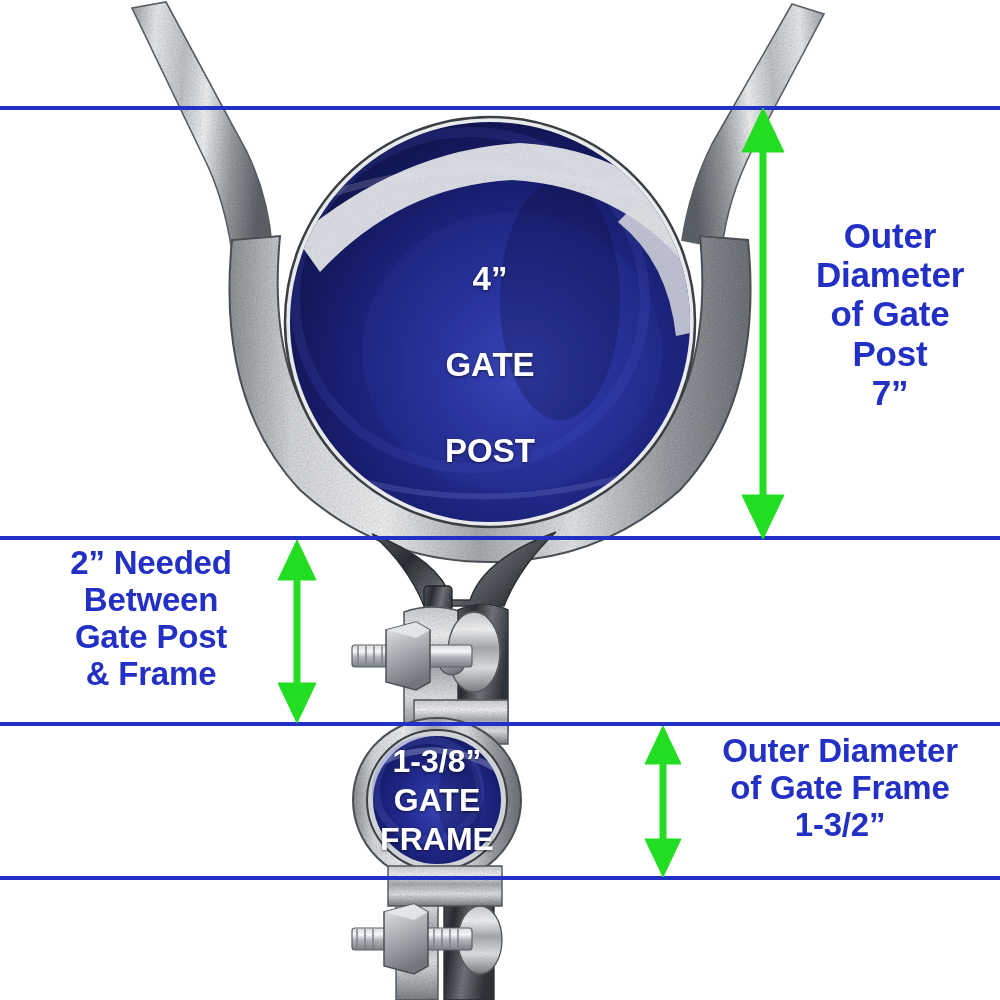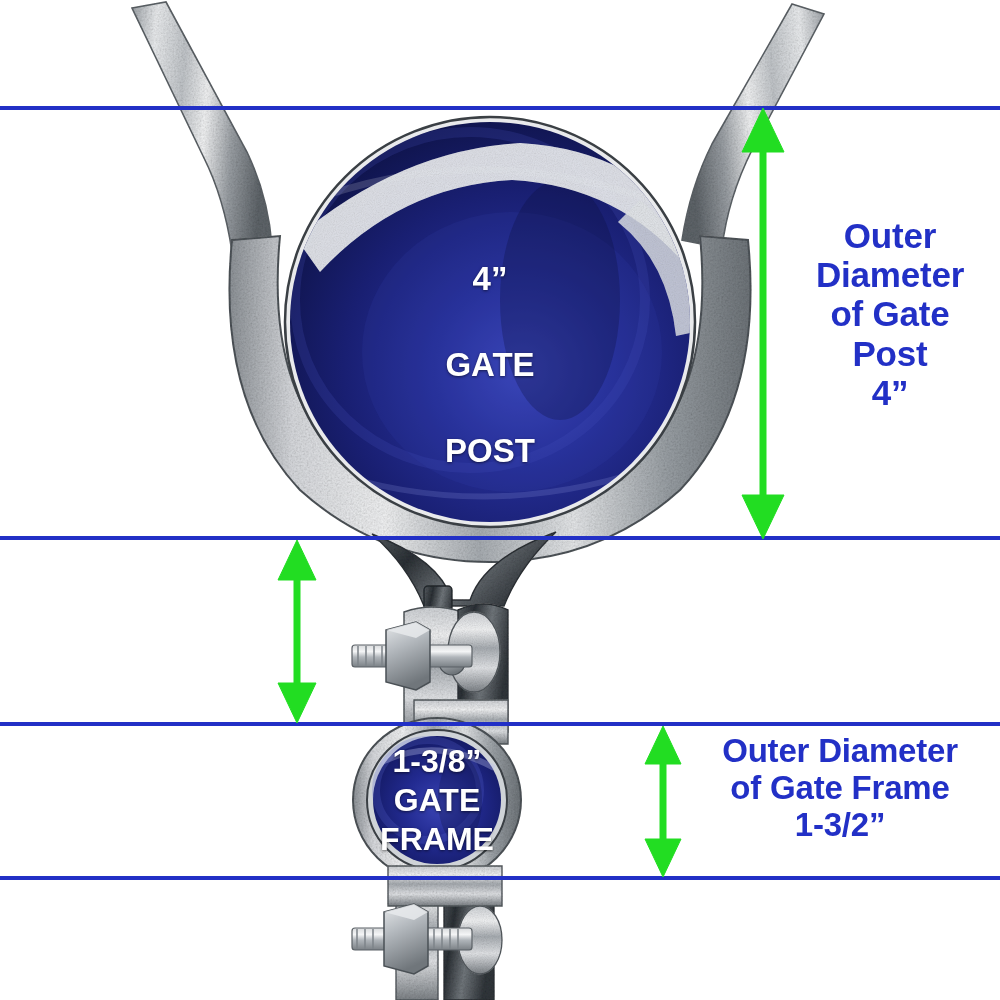--- a/index.html
+++ b/index.html
@@ -331,22 +331,26 @@
         <polygon points="663,726 681,764 645,764"></polygon>
         <polygon points="663,877 681,839 645,839"></polygon>
       </g>
     </g>
   </svg>
 
   <div class="txt" id="label-od-post">Outer
 Diameter
 of Gate
 Post
-4”</div>
-
+7”</div>
+
+  <div class="txt" id="label-gap">2” Needed
+Between
+Gate Post
+&amp; Frame</div>
 
   <div class="txt" id="label-od-frame">Outer Diameter
 of Gate Frame
 1-3/2”</div>
 
   <div class="pipe-text" id="label-post-pipe">4”
 
 GATE
 
 POST</div>

